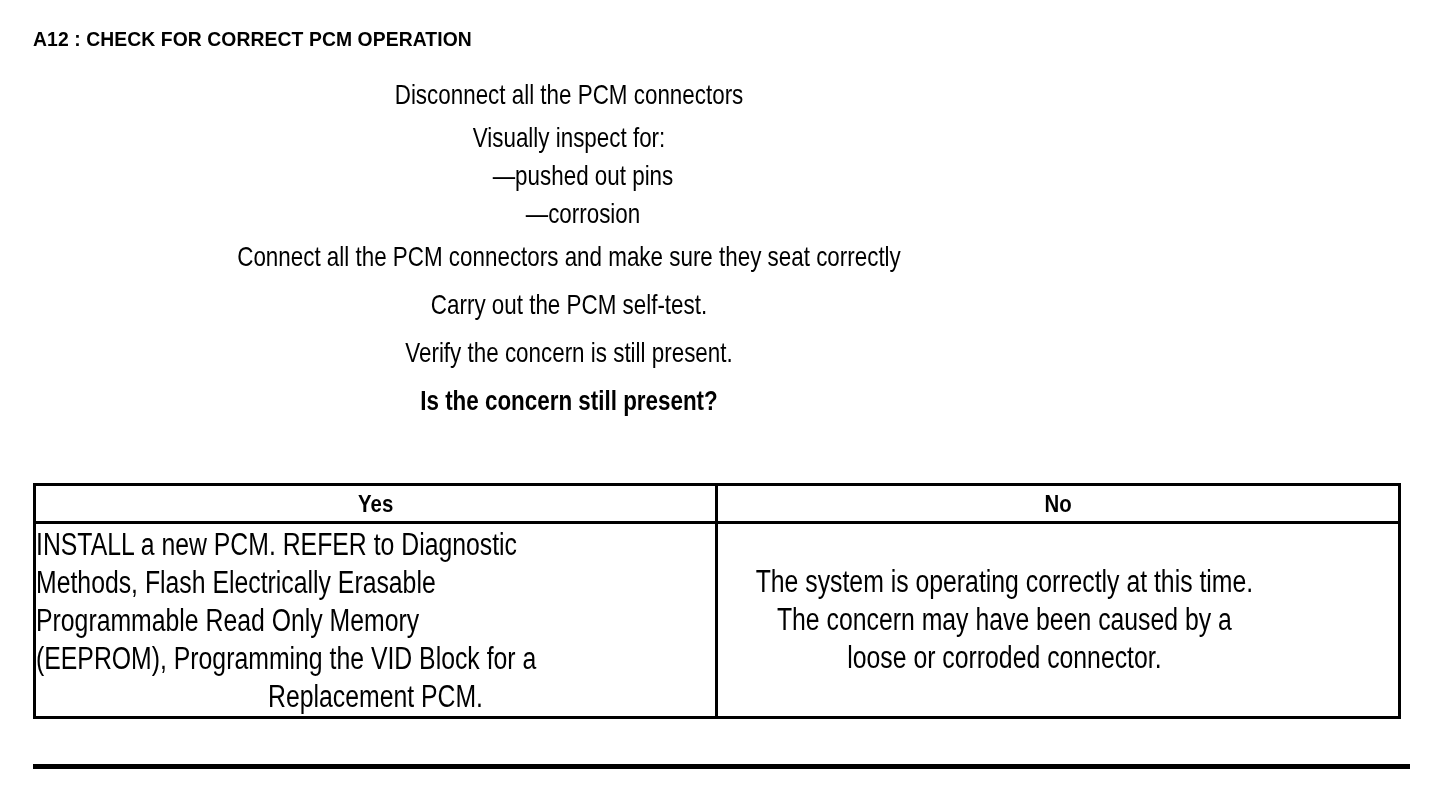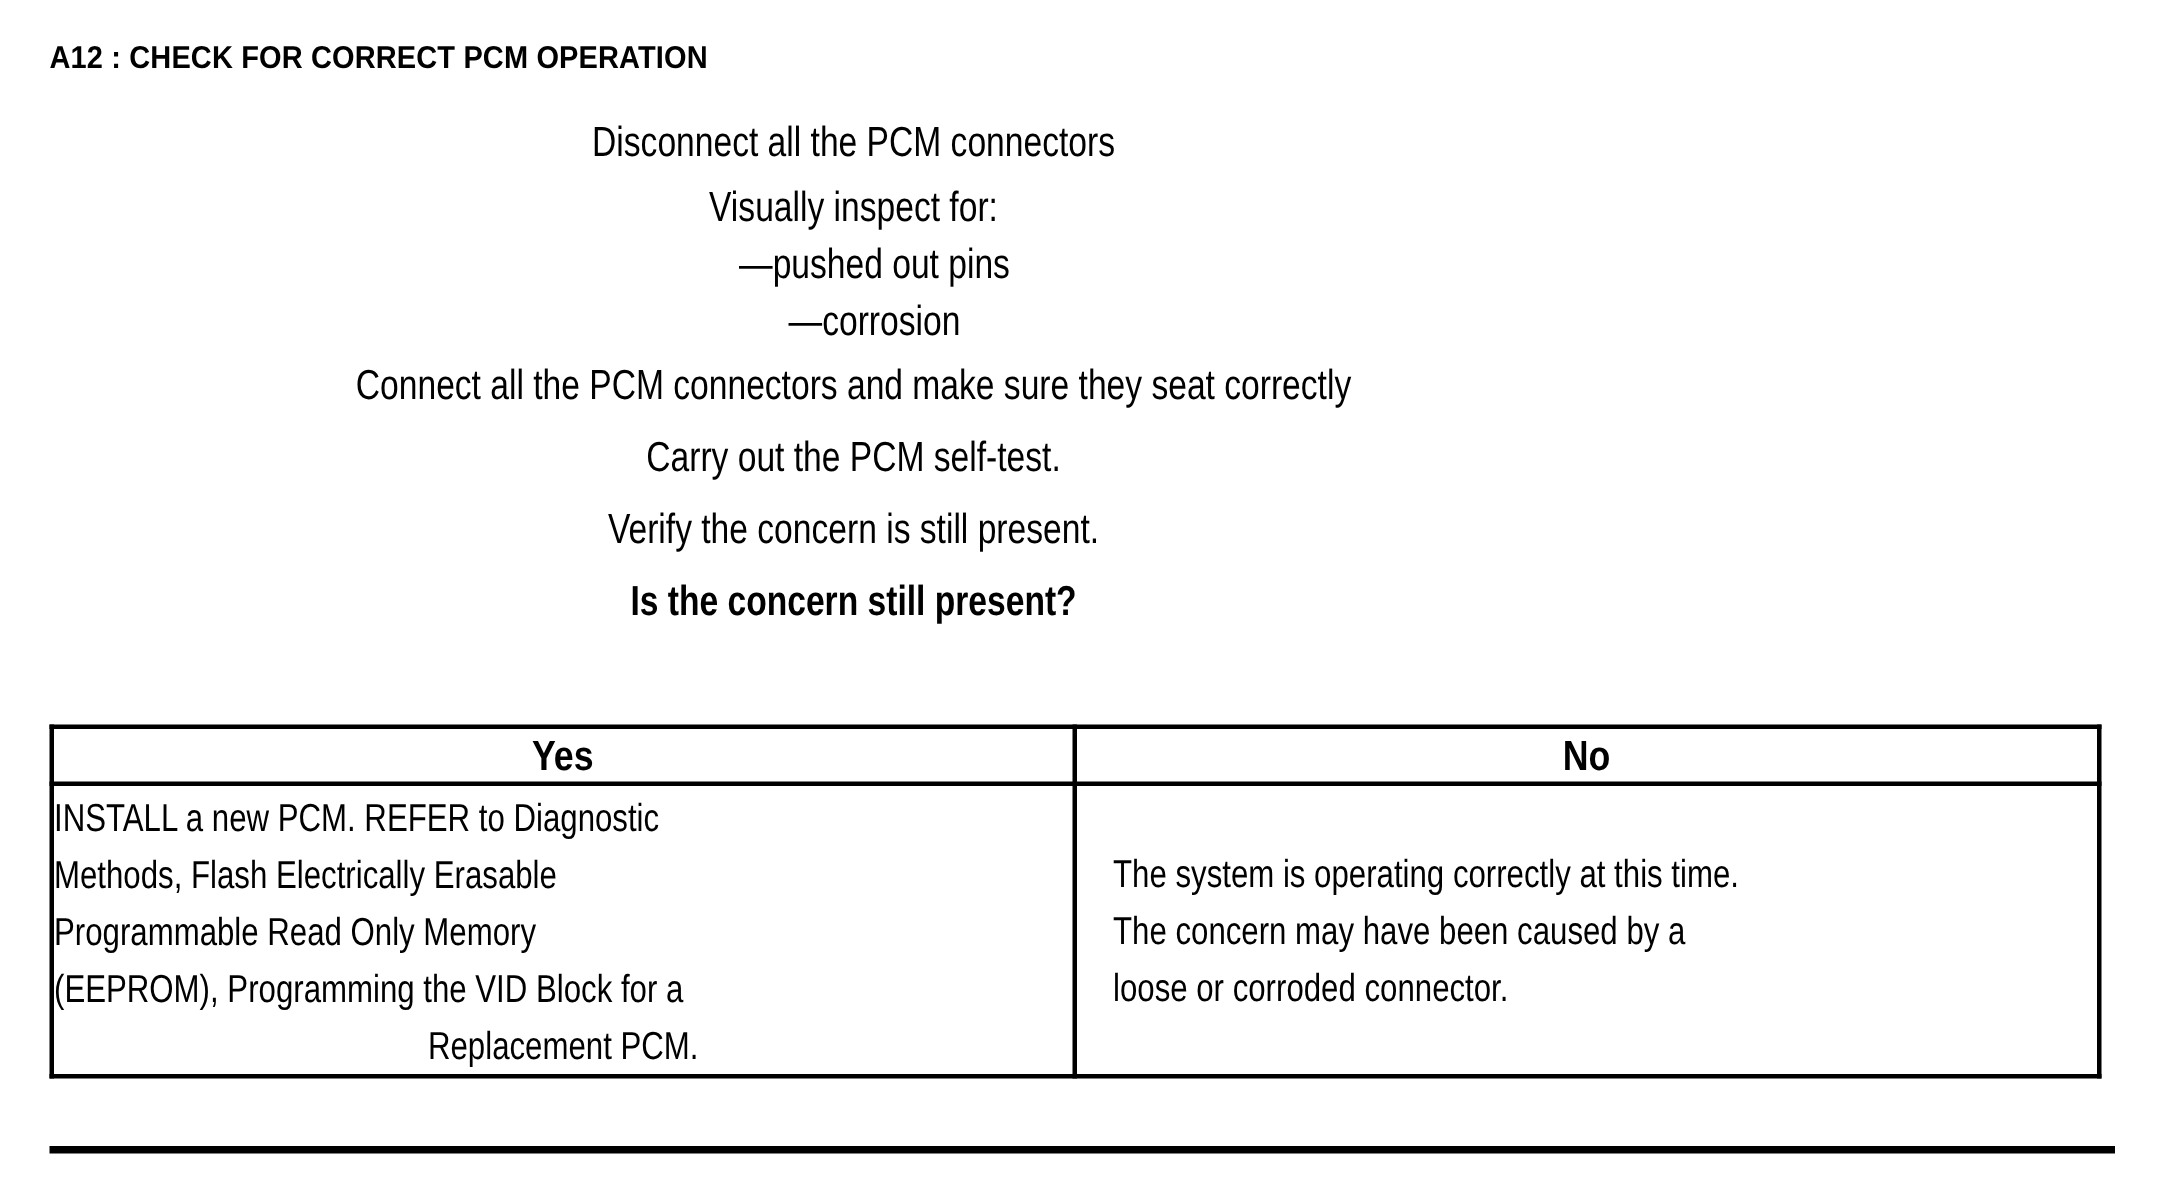--- a/index.html
+++ b/index.html
@@ -76,49 +76,50 @@
     table-layout: fixed;
   }
   .decision-table th,
   .decision-table td {
     border: 3px solid #000000;
     padding: 0;
     vertical-align: middle;
   }
   .decision-table th {
     height: 35px;
-    font-size: 28px;
+    font-size: 24px;
     font-weight: bold;
     text-align: center;
     line-height: 35px;
   }
   .decision-table th .hdr {
     display: inline-block;
     transform: scaleX(0.85);
   }
   .col-yes { width: 682px; }
   .col-no  { width: 683px; }
 
   .cell-body {
     height: 190px;
-    font-size: 26px;
+    font-size: 31px;
     line-height: 38px;
     padding: 0 0 0 5px;
   }
   .cell-line {
     white-space: nowrap;
     transform: scaleX(0.80);
     transform-origin: left center;
   }
   .cell-line.center {
     transform-origin: center center;
     text-align: center;
   }
   .cell-body.no-cell {
     padding-left: 24px;
+    text-align: center;
   }
   .cell-body.yes-cell {
     vertical-align: top;
     padding-top: 2px;
   }
 
   
   .bottom-rule {
     position: absolute;
     left: 33px;

